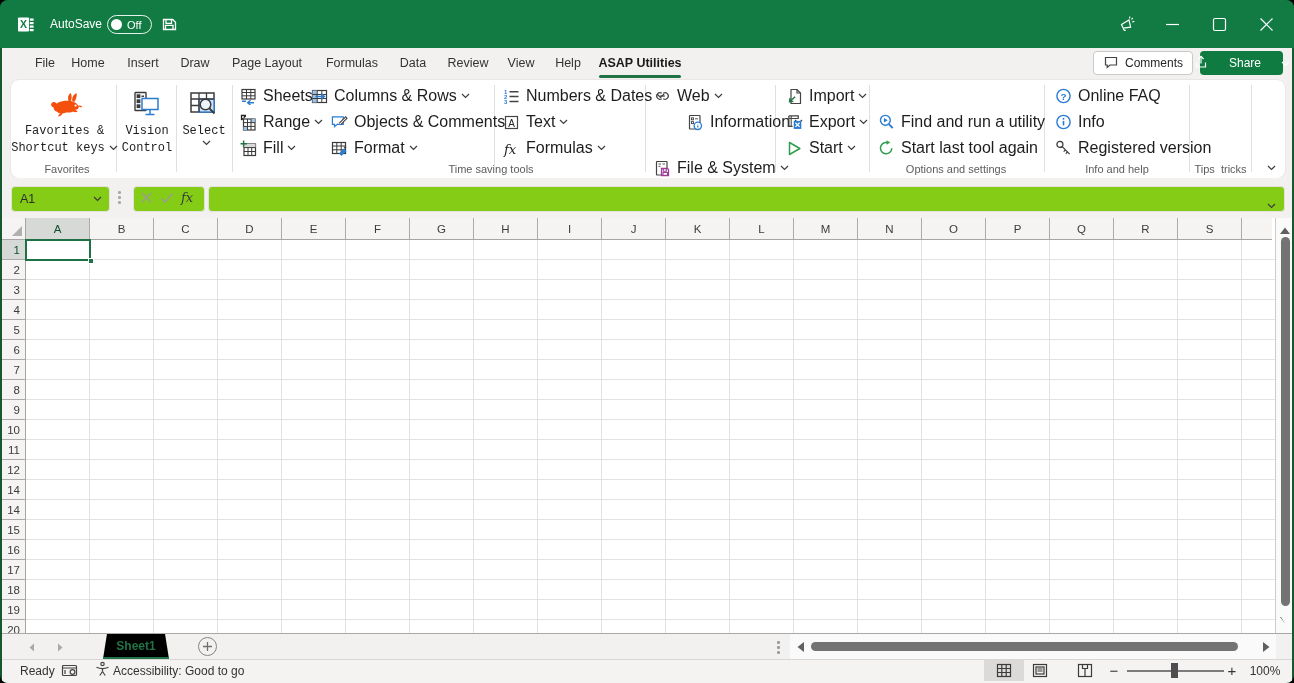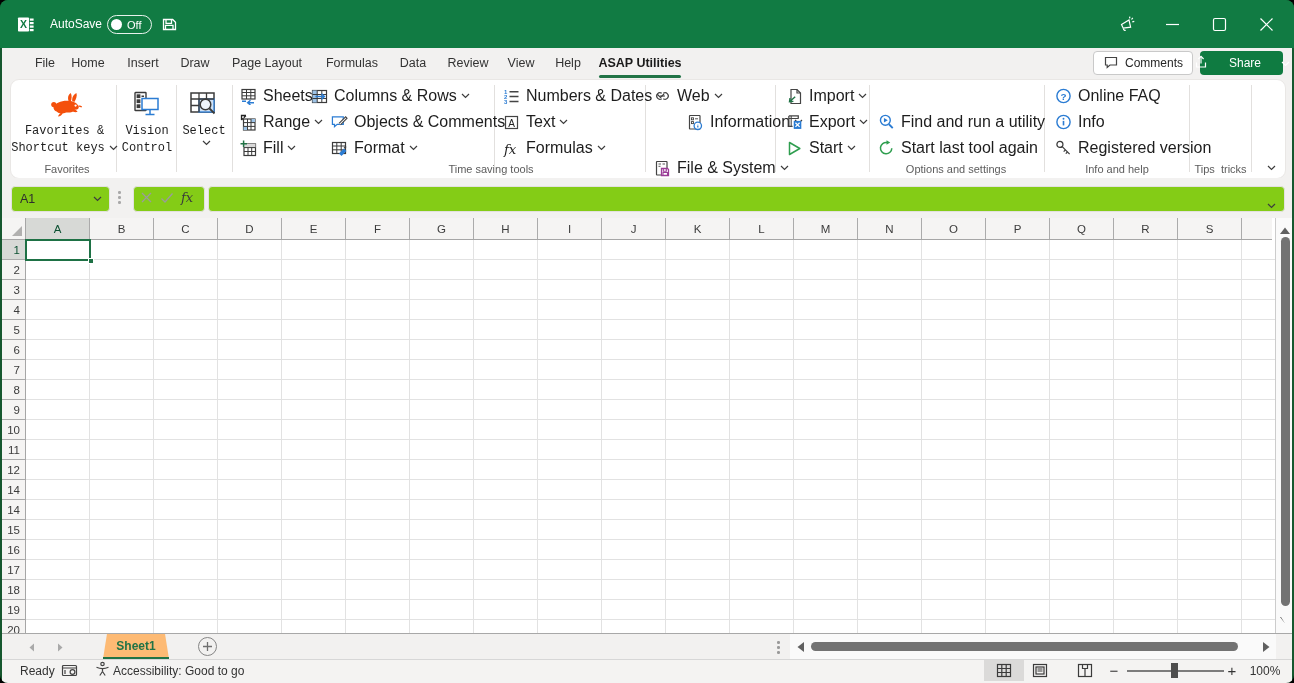--- a/index.html
+++ b/index.html
@@ -104,21 +104,21 @@
     border:2px solid #1e7145; background:transparent; }
   #fill-handle { position:absolute; right:-5px; bottom:-5px; width:6.5px; height:6.5px; background:#1e7145;
     border:1.5px solid #fff; }
   
   #vscroll { position:absolute; left:1274px; top:0; bottom:0; right:0; background:#fafafa; }
   #vs-up { position:absolute; left:3px; top:4px; } #vs-down { position:absolute; left:3px; bottom:4px; }
   #vs-thumb { position:absolute; left:4.5px; top:19px; width:9px; height:369px; background:#737373; border-radius:5px; }
 
   
   .snav { position:absolute; top:5px; width:16px; height:16px; display:flex; align-items:center; justify-content:center; }
-  #sheettab { position:absolute; left:101px; top:0; width:66px; height:25px; background:#fdba74;
+  #sheettab { position:absolute; left:101px; top:0; width:66px; height:25px; background:#000000;
     clip-path:polygon(0 100%, 6% 0, 94% 0, 100% 100%); display:flex; align-items:center; justify-content:center; }
   #sheettab-label { font-size:12px; font-weight:bold; color:#217346; margin-top:-2px; }
   #sheettab-underline { position:absolute; left:101px; top:22.5px; width:66px; height:2.5px; background:#217346; }
   #addsheet { position:absolute; left:196px; top:3px; width:19px; height:19px; border:1px solid #858585;
     border-radius:50%; display:flex; align-items:center; justify-content:center; color:#5f5f5f; }
   #hscroll { position:absolute; left:788px; right:16px; top:0; bottom:0; background:#fafafa; }
   #hs-grip { position:absolute; left:775px; top:7px; display:flex; flex-direction:column; gap:2.5px; }
   #hs-grip i { width:2.5px; height:2.5px; border-radius:50%; background:#9a9a9a; }
   #hs-left { position:absolute; left:6px; top:5px; } #hs-right { position:absolute; right:5px; top:5px; }
   #hs-thumb { position:absolute; left:21px; top:8px; width:427px; height:9px; background:#737373; border-radius:5px; }

